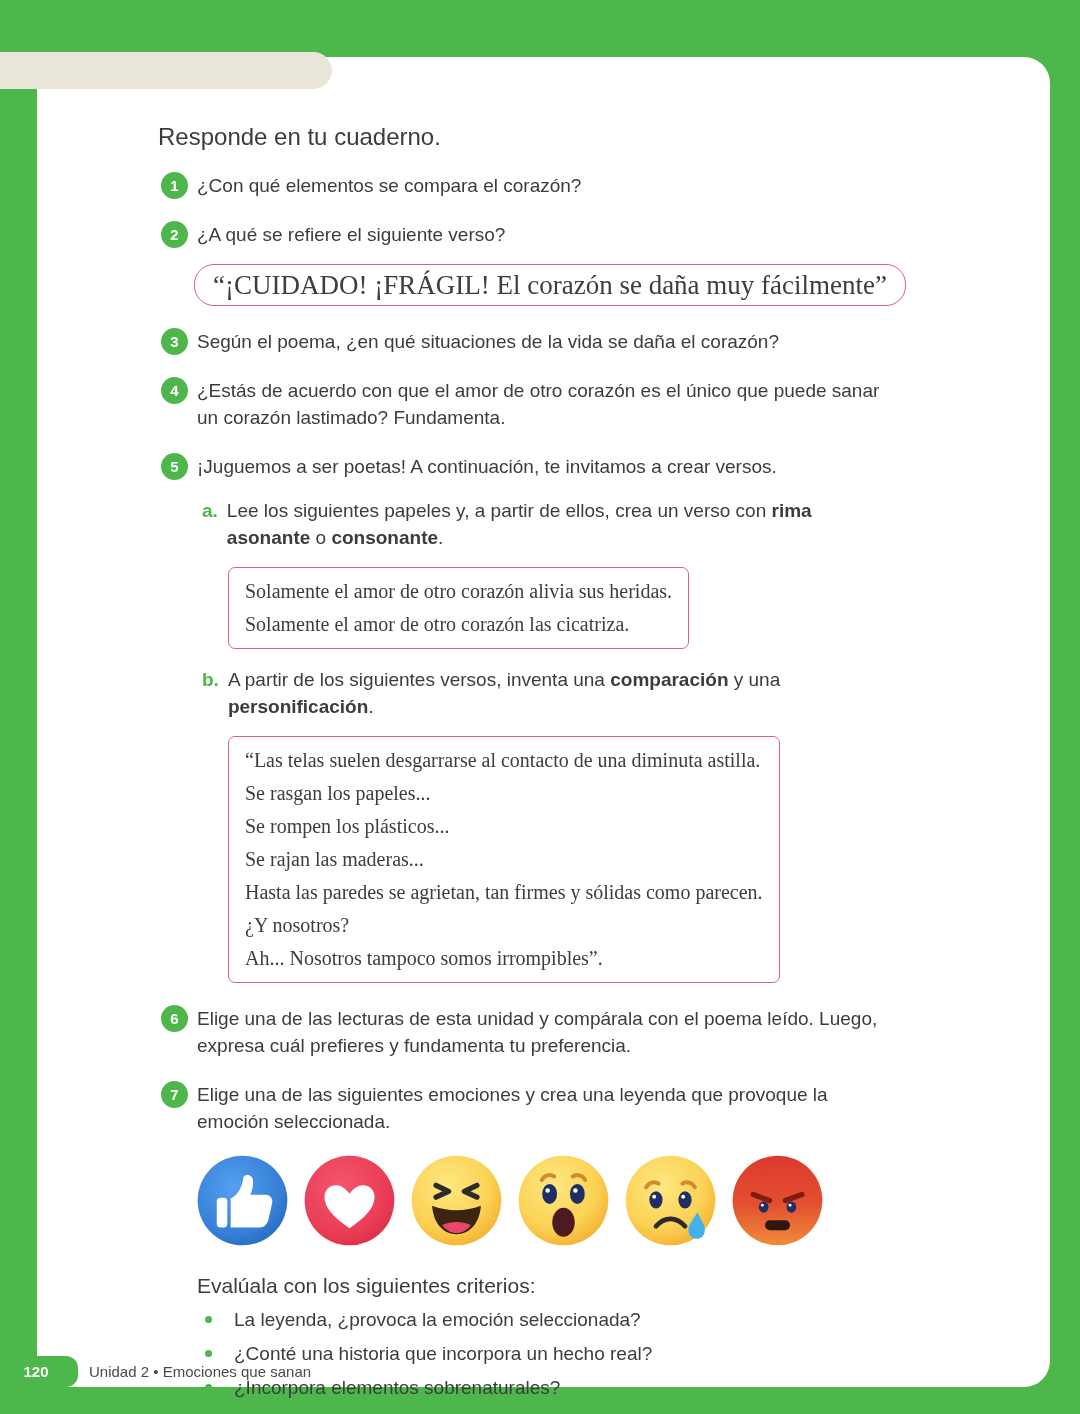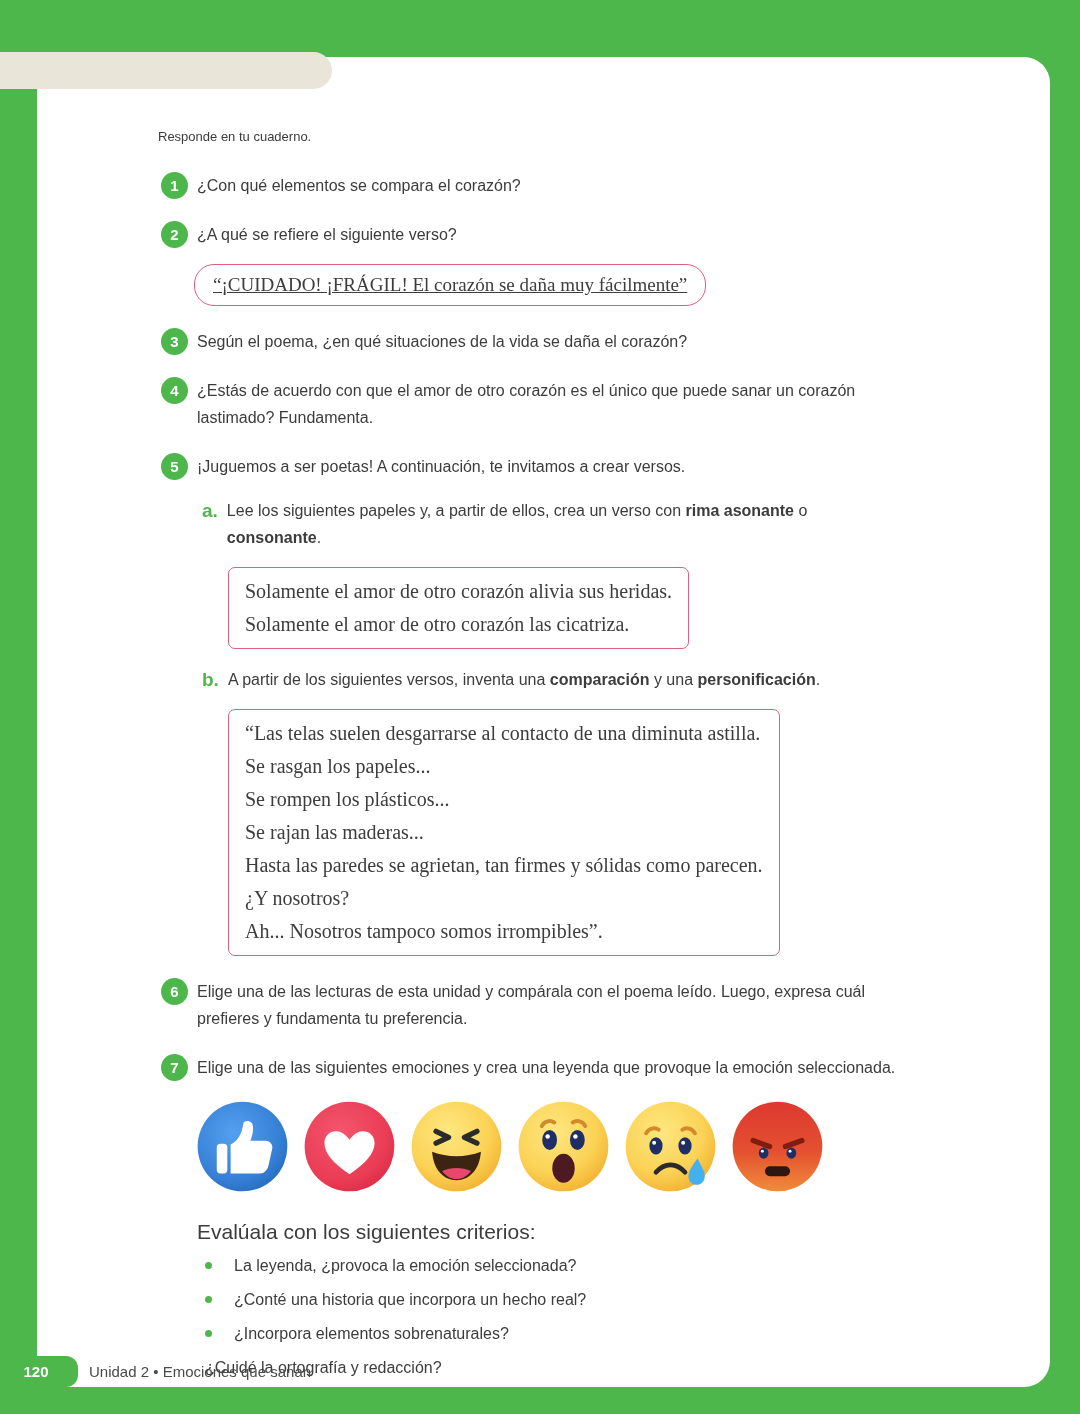--- a/index.html
+++ b/index.html
@@ -4,33 +4,33 @@
 <style>
   html,body{margin:0;padding:0;}
   body{width:1080px;height:1414px;position:relative;overflow:hidden;
        font-family:"Liberation Sans",sans-serif;background:var(--accent-green,#4eb74b);}
   .page{position:absolute;inset:0;}
   .tab-pill{position:absolute;left:0;top:52px;width:332px;height:37px;
             background:var(--tab-beige,#e9e5d8);border-radius:0 19px 19px 0;z-index:3;}
   .card{position:absolute;left:37px;top:57px;width:1013px;height:1330px;
         background:#ffffff;border-radius:26px;z-index:2;}
   .content{padding:66px 40px 0 121px;}
-  .intro{margin:0;font-size:13px;line-height:27px;color:var(--text-dark,#3c3c3c);}
+  .intro{margin:0;font-size:24px;line-height:27px;color:var(--text-dark,#3c3c3c);}
   .q{display:flex;gap:9px;margin:22px 0 0 3px;align-items:flex-start;}
   .badge{flex:none;width:27px;height:27px;border-radius:50%;
          background:var(--accent-green,#4eb74b);color:#fff;font-size:15px;font-weight:bold;
          display:flex;align-items:center;justify-content:center;margin-top:0;}
-  .qtext{margin:0;font-size:16px;line-height:27px;color:var(--text-dark,#3c3c3c);max-width:700px;}
+  .qtext{margin:0;font-size:19px;line-height:27px;color:var(--text-dark,#3c3c3c);max-width:700px;}
   .sub{display:flex;gap:9px;margin:17px 0 0 44px;align-items:flex-start;}
   .sub-letter{font-size:19px;line-height:27px;font-weight:bold;color:var(--accent-green,#4eb74b);}
   .sub .qtext{max-width:660px;}
   .qbox{border:1.6px solid var(--quote-border-pink,#d7617f);background:#fff;
         width:fit-content;font-family:"Liberation Serif","DejaVu Serif",serif;
         color:#3d3d3d;margin:16px 0 4px 36px;}
-  .qbox.pill{border-radius:20px;padding:6px 18px;font-size:19px;line-height:28px;margin-left:36px;text-decoration:underline;}
+  .qbox.pill{border-radius:20px;padding:6px 18px;font-size:27px;line-height:28px;margin-left:36px;}
   .qbox.multi{border-radius:7px;padding:7px 16px;font-size:20px;margin-left:70px;}
   .qbox.multi div{line-height:33px;}
   .emoji-row{display:flex;gap:12px;margin:18px 0 0 37px;}
   .emoji-row svg{display:block;}
   .crit-title{margin:24px 0 0 39px;font-size:21px;line-height:27px;color:var(--text-dark,#3c3c3c);}
   .crit{display:flex;gap:22px;margin:7px 0 0 47px;align-items:flex-start;}
   .dot{flex:none;width:7px;height:7px;border-radius:50%;background:var(--accent-green,#4eb74b);margin-top:10px;}
   .footer{position:absolute;left:0;bottom:27px;display:flex;align-items:center;z-index:4;}
   .page-badge{height:31px;min-width:78px;box-sizing:border-box;padding:0 14px 0 8px;
               background:var(--accent-green,#4eb74b);color:#fff;font-size:15px;font-weight:bold;

